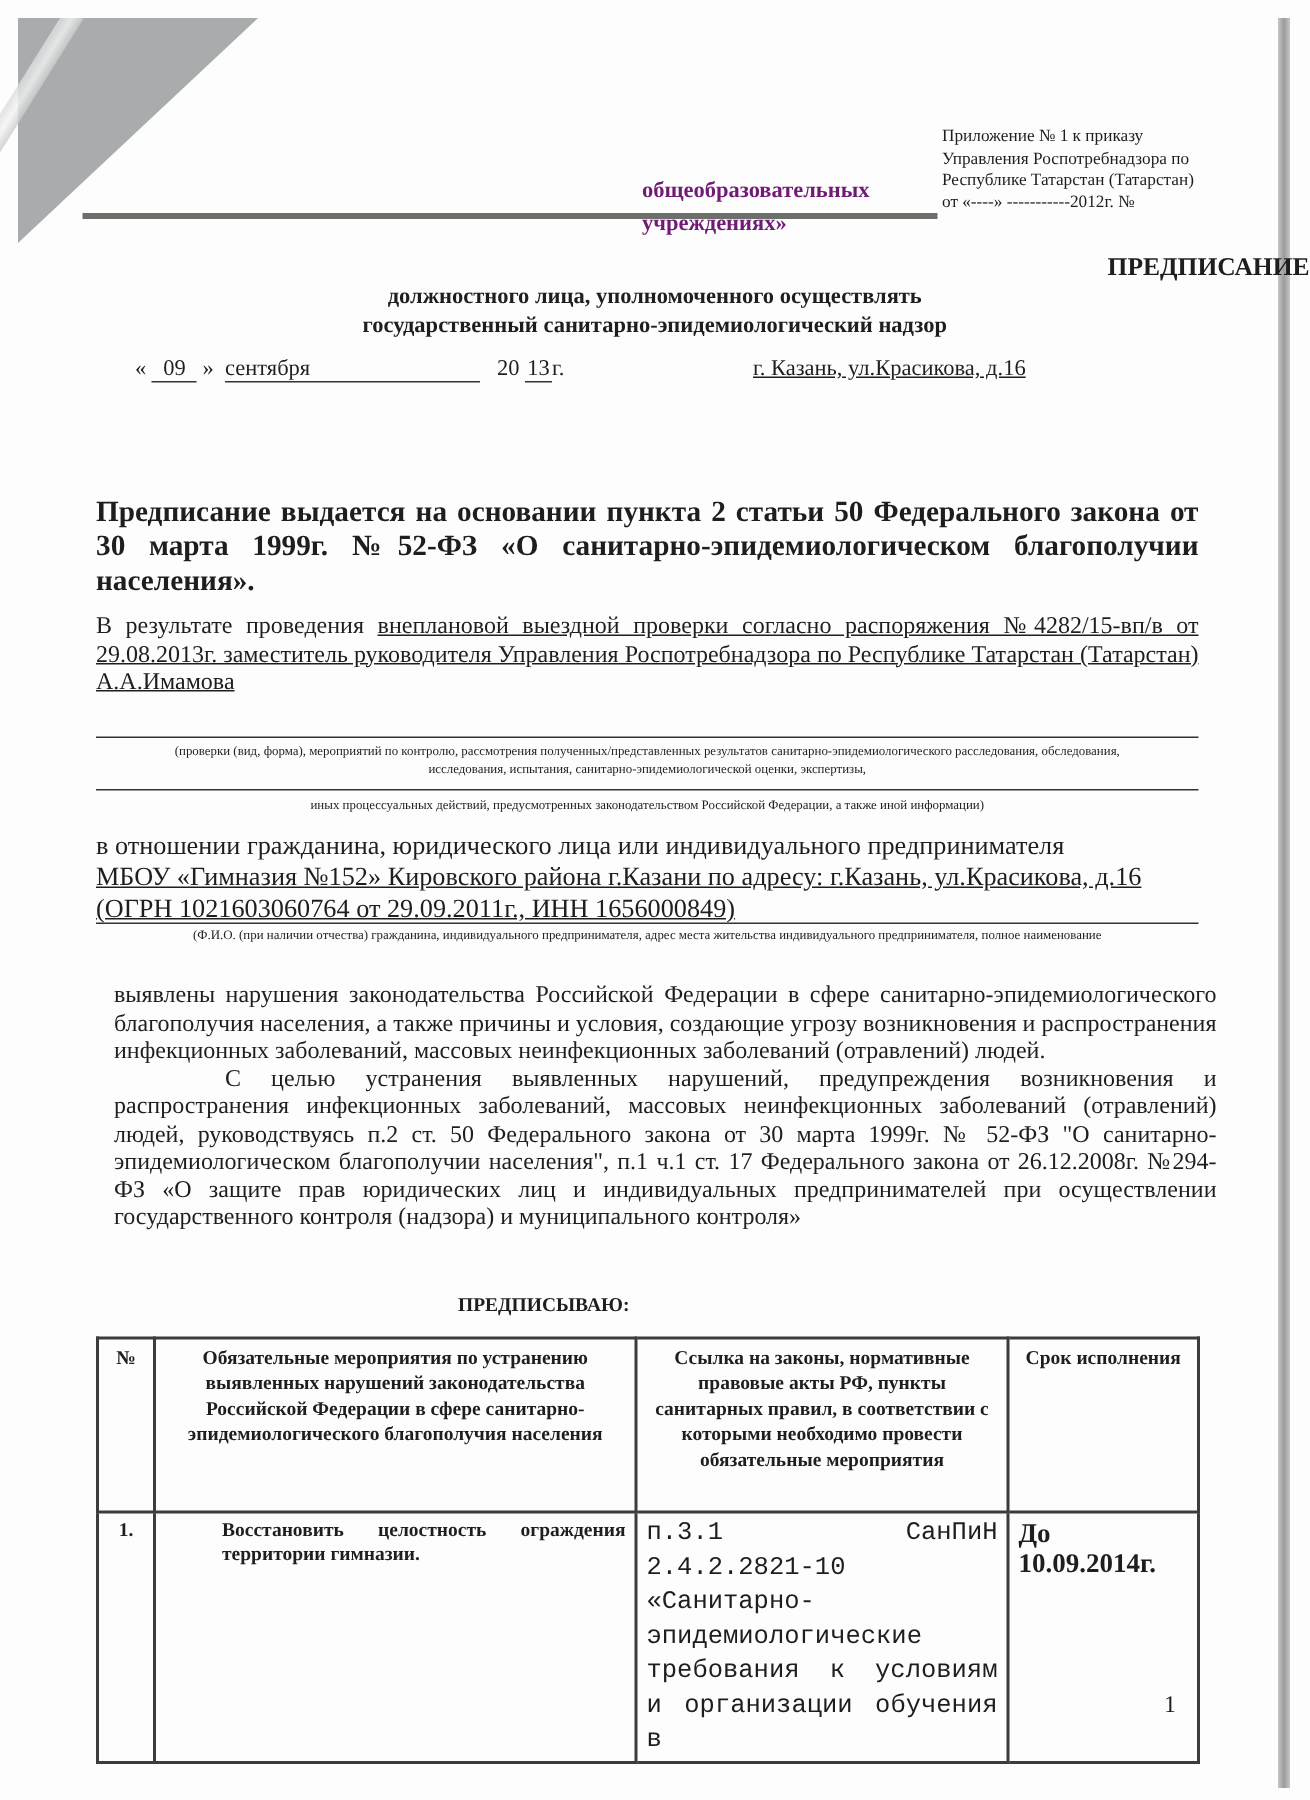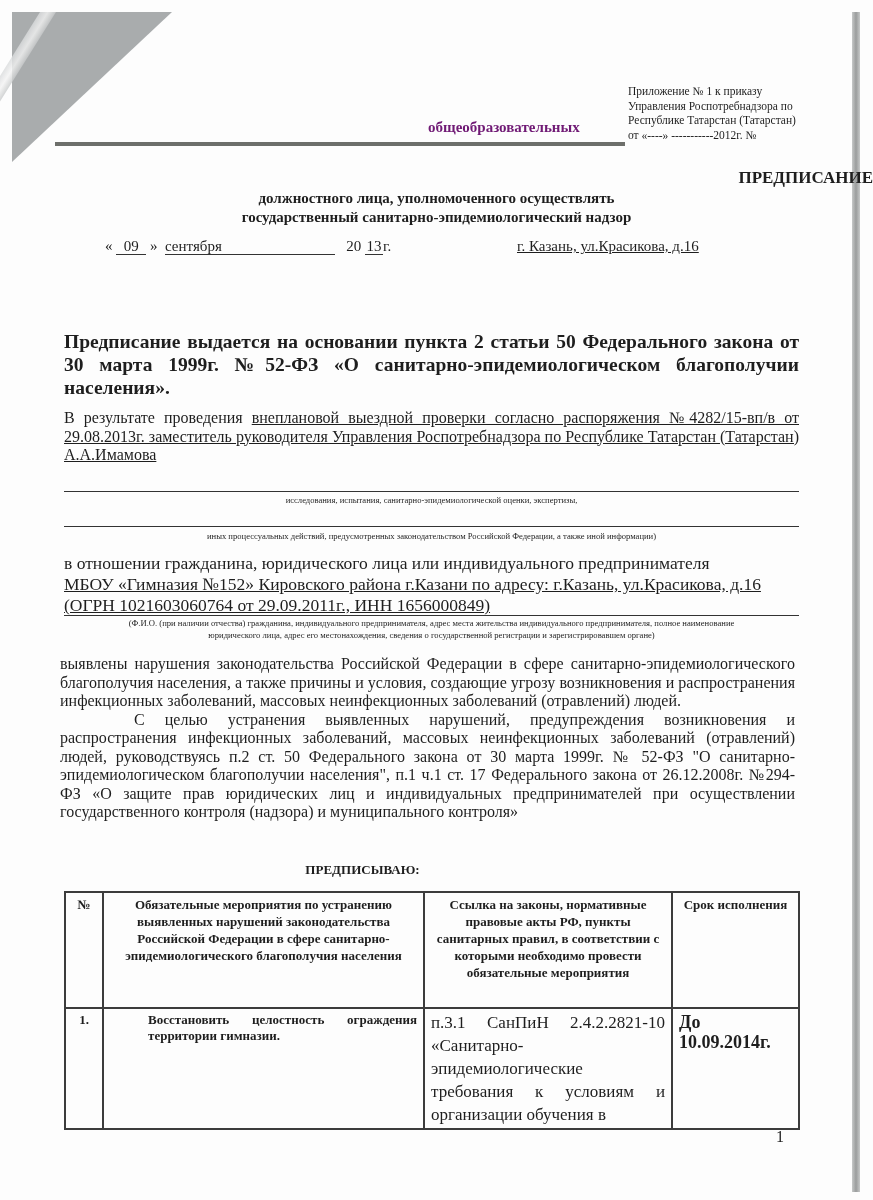--- a/index.html
+++ b/index.html
@@ -39,21 +39,21 @@
   #annex {
     left:628px; top:84px; width:210px;
     font-size:11.5px; line-height:14.5px;
   }
 
   .center { text-align:center; }
   #title { left:0; width:873px; top:168px; font-size:17px; font-weight:bold;text-align:right; }
   #subtitle1 { left:0; width:873px; top:190px; font-size:15px; font-weight:bold; }
   #subtitle2 { left:0; width:873px; top:209px; font-size:15px; font-weight:bold; }
 
-  #date-line { left:105px; top:238px; width:650px; font-size:15px; }
+  #date-line { left:90px; top:238px; width:650px; font-size:15px; }
   .ul { text-decoration:underline; }
   .uline { display:inline-block; border-bottom:1px solid #333; text-align:center; line-height:16px; }
 
   #basis {
     left:64px; top:330px; width:735px;
     font-size:19.5px; font-weight:bold; line-height:23px; text-align:justify;
   }
 
   #result {
     left:64px; top:409px; width:735px;
@@ -65,57 +65,58 @@
   .small {
     position:absolute; left:64px; width:735px; text-align:center;
     font-size:8.6px; line-height:12px;
   }
 
   #subject {
     left:64px; top:553px; width:735px; font-size:17.5px; line-height:21px;
   }
 
   #violations {
-    left:60px; top:655px; width:735px;
+    left:76px; top:655px; width:735px;
     font-size:16px; line-height:18.5px; text-align:justify;
   }
   #violations .indent { text-indent:74px; display:block; }
 
   #order-label { left:0; width:725px; top:862px; font-size:13px; font-weight:bold; }
 
   table#measures {
     position:absolute; left:64px; top:891px; width:734px;
     border-collapse:collapse; table-layout:fixed;
   }
   #measures th, #measures td {
     border:2px solid #3c3c3c; vertical-align:top; padding:3px 6px;
   }
   #measures th {
     font-size:13px; line-height:17px; font-weight:bold; text-align:center;
     height:108px;
   }
   #measures td.c-num { font-size:13px; font-weight:bold; text-align:center; }
   #measures td.c-act { font-size:13px; font-weight:bold; line-height:16px; text-align:justify;padding-left:44px; }
   #measures td.c-ref {
-    font-family:Liberation Serif, serif; font-size:17px; line-height:23px; text-align:justify;
+    font-family:Liberation Mono, monospace; font-size:17px; line-height:23px; text-align:justify;
     padding:2px 6px; height:108px;
   }
   #measures td.c-term { font-size:18px; font-weight:bold; line-height:20px; text-align:left; }
 
   #page-num { left:776px; top:1128px; font-size:16px; }
 </style>
 </head>
 <body>
 
 <div id="fold-corner" class="abs"></div>
 <div id="fold-edge" class="abs"></div>
 <div id="top-rule" class="abs"></div>
 <div id="right-strip" class="abs"></div>
 <div id="ghost-text" class="abs">
   <div>общеобразовательных</div>
+  <div>учреждениях»</div>
 </div>
 
 <div id="annex" class="abs">
   <div>Приложение № 1   к приказу</div>
   <div>Управления  Роспотребнадзора  по</div>
   <div>Республике Татарстан (Татарстан)</div>
   <div>от   «----» -----------2012г. №</div>
 </div>
 
 <div id="title" class="abs center">ПРЕДПИСАНИЕ</div>
@@ -133,34 +134,34 @@
 </div>
 
 <div id="basis" class="abs">Предписание выдается на основании пункта 2 статьи 50 Федерального закона от 30 марта 1999г. №52-ФЗ «О санитарно-эпидемиологическом благополучии населения».</div>
 
 <div id="result" class="abs">
   <span>В результате проведения </span><span class="ul">внеплановой выездной проверки согласно распоряжения №4282/15-вп/в от 29.08.2013г. заместитель руководителя Управления Роспотребнадзора по Республике Татарстан (Татарстан) А.А.Имамова</span>
 </div>
 
 <div class="hline" style="left:64px;top:491px;width:735px"></div>
 <div class="small" style="top:494px">
+  <div>(проверки (вид, форма), мероприятий по контролю, рассмотрения полученных/представленных результатов санитарно-эпидемиологического расследования, обследования,</div>
   <div>исследования, испытания, санитарно-эпидемиологической оценки, экспертизы,</div>
 </div>
 <div class="hline" style="left:64px;top:526px;width:735px"></div>
 <div class="small" style="top:530px">иных процессуальных действий, предусмотренных законодательством Российской Федерации, а также иной информации)</div>
 
 <div id="subject" class="abs">
   <div>в отношении гражданина, юридического лица или индивидуального предпринимателя</div>
   <div class="ul">МБОУ  «Гимназия №152» Кировского района г.Казани  по адресу: г.Казань, ул.Красикова, д.16</div>
   <div class="ul">(ОГРН 1021603060764 от 29.09.2011г.,  ИНН 1656000849)</div>
 </div>
 <div class="hline" style="left:64px;top:615px;width:735px"></div>
 <div class="small" style="top:617px">
   <div>(Ф.И.О.  (при наличии отчества) гражданина, индивидуального предпринимателя, адрес места жительства индивидуального предпринимателя, полное наименование</div>
-  <div>юридического лица, адрес его местонахождения, сведения о государственной регистрации и зарегистрировавшем органе)</div>
 </div>
 
 <div id="violations" class="abs">
   <span style="display:block">выявлены нарушения законодательства Российской Федерации в сфере санитарно-эпидемиологического благополучия населения, а также причины и условия, создающие угрозу возникновения и распространения инфекционных заболеваний, массовых неинфекционных заболеваний (отравлений) людей.</span>
   <span class="indent">С целью устранения выявленных нарушений, предупреждения возникновения и распространения инфекционных заболеваний, массовых неинфекционных заболеваний (отравлений) людей, руководствуясь п.2 ст. 50 Федерального закона от 30 марта 1999г. № 52-ФЗ "О санитарно-эпидемиологическом благополучии населения", п.1 ч.1  ст. 17 Федерального закона от 26.12.2008г. №294-ФЗ «О  защите прав юридических лиц и индивидуальных предпринимателей при осуществлении государственного контроля (надзора) и муниципального контроля»</span>
 </div>
 
 <div id="order-label" class="abs center">ПРЕДПИСЫВАЮ:</div>
 
 <table id="measures">

